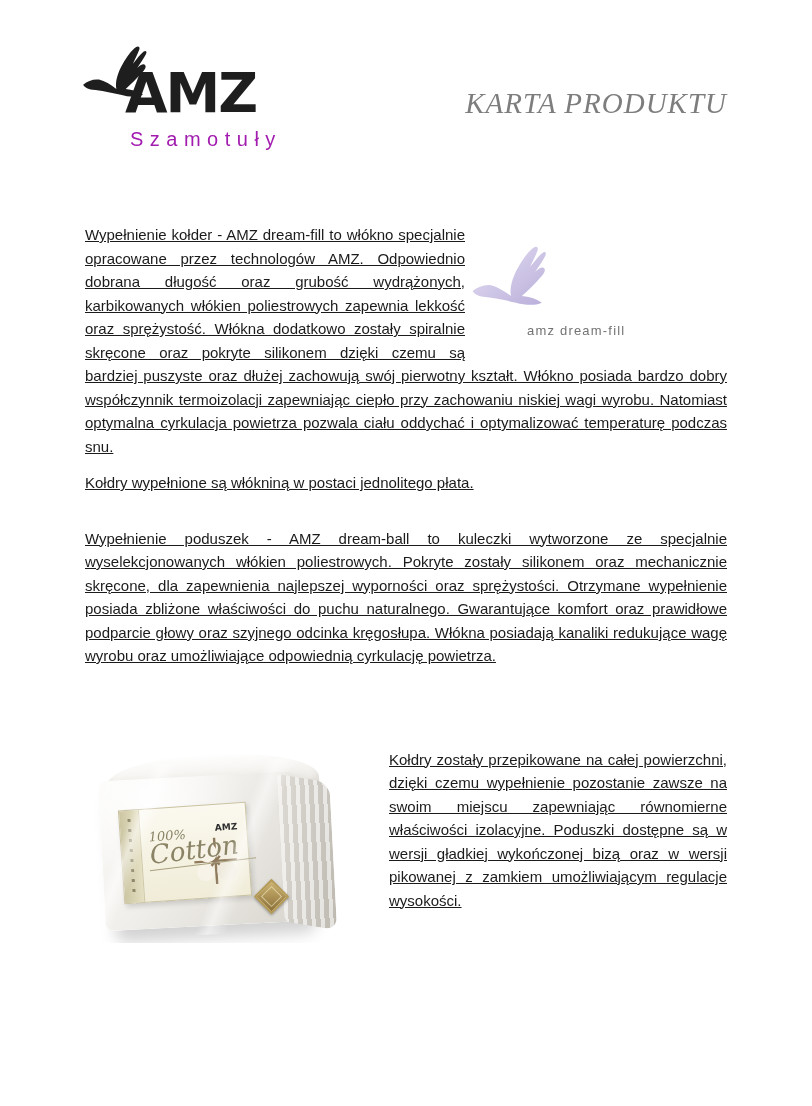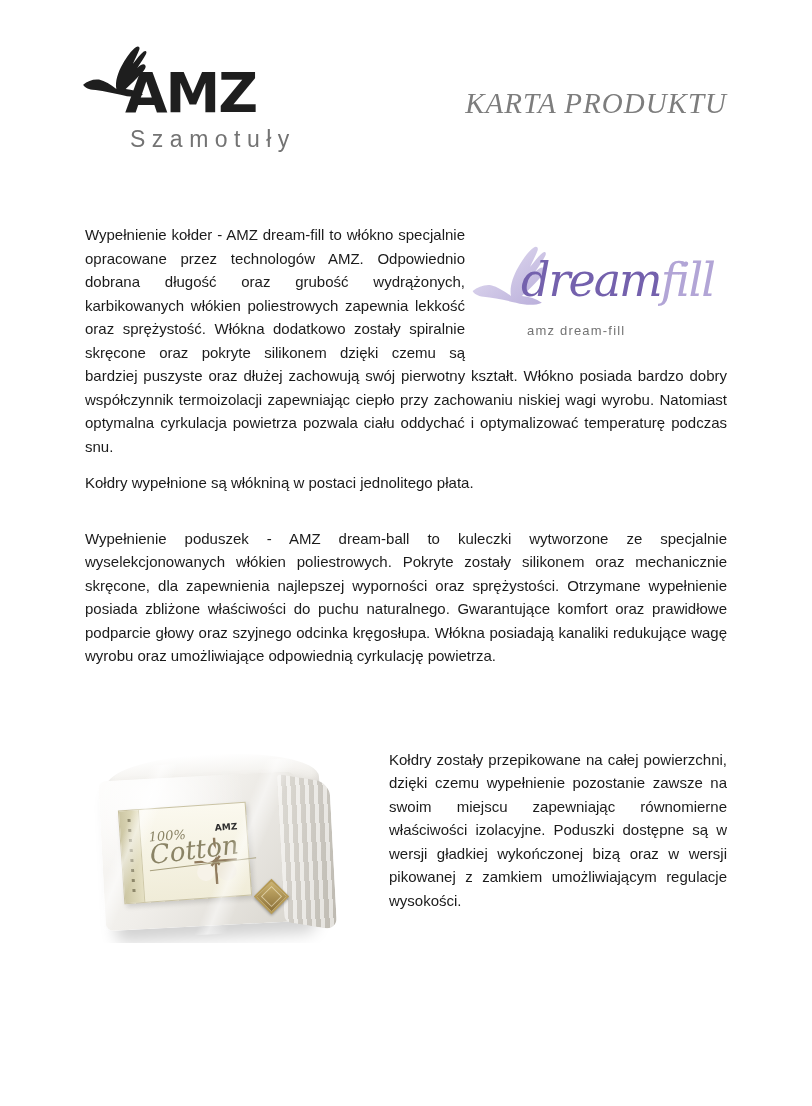--- a/index.html
+++ b/index.html
@@ -18,34 +18,34 @@
   
   .brand-bird { position:absolute; left:76px; top:37px; width:90px; height:62px; }
   .brand-text {
     position:absolute; left:121px; top:58px;
     font-family:"DejaVu Sans", sans-serif;
     font-weight:900; font-size:55px; line-height:1;
     letter-spacing:-2px; color:#1e1e1e;
   }
   .brand-sub {
     position:absolute; left:126px; top:120px;
-    font-size:23px; letter-spacing:6.5px; color:#737373;
+    font-size:20px; letter-spacing:6.5px; color:#a21caf;
     font-family:"Liberation Sans", sans-serif;
   }
   .doc-title {
     position:absolute; right:81px; top:84px;
     font-family:"Liberation Serif", serif;
     font-size:29px; letter-spacing:1px; color:#7d7d7d;
     white-space:nowrap;
     font-style:italic;
   }
 
   
   .main { position:relative; padding:215px 81px 0 81px; }
-  .main p { margin:0 0 13px 0; text-align:justify; }
+  .main p { margin:0 0 13px 0; text-align:justify;text-decoration:underline; }
   .sec2 { margin-top:32px; }
   .sec3 { margin-top:80px; overflow:hidden; }
 
   
   .df-float { float:right; width:262px; height:130px; position:relative; }
   .df-bird { position:absolute; left:6px; top:16px; width:100px; height:84px; }
   .df-word {
     position:absolute; left:56px; top:34px;
     font-family:"DejaVu Serif", serif; font-style:italic;
     font-size:46px; line-height:1; letter-spacing:-2px; white-space:nowrap;
@@ -155,21 +155,20 @@
       <div class="df-float">
         <svg class="df-bird" viewBox="0 0 120 86" aria-hidden="true">
           <defs>
             <linearGradient id="dfg" x1="0" y1="0" x2="1" y2="1">
               <stop offset="0" stop-color="#e6e1f3"></stop>
               <stop offset="1" stop-color="#b9aeda"></stop>
             </linearGradient>
           </defs>
           <path d="M2,55 C8,50 16,47 24,48 C32,50 40,55 48,61 C46,51 50,38 57,26 C62,17 69,7 75,3 C78,1 81,2 80,6 C78,12 74,19 71,26 C76,20 81,13 86,9 C89,7 91,9 89,13 C86,19 81,26 77,32 C81,28 86,25 88,28 C90,30 87,35 83,39 C76,47 68,55 61,61 C70,62 78,64 85,69 C76,73 65,72 54,69 C41,66 26,63 15,62 C8,61 3,58 2,55 Z" fill="url(#dfg)"></path>
         </svg>
-        <div class="df-word"><span class="w-dream">dream</span><span class="w-fill">fill</span></div>
         <div class="df-caption">amz dream-fill</div>
       </div>
       <p>Wypełnienie kołder - AMZ dream-fill to włókno specjalnie opracowane przez technologów AMZ. Odpowiednio dobrana długość oraz grubość wydrążonych, karbikowanych włókien poliestrowych zapewnia lekkość oraz sprężystość. Włókna dodatkowo zostały spiralnie skręcone oraz pokryte silikonem dzięki czemu są bardziej puszyste oraz dłużej zachowują swój pierwotny kształt. Włókno posiada bardzo dobry współczynnik termoizolacji zapewniając ciepło przy zachowaniu niskiej wagi wyrobu. Natomiast optymalna cyrkulacja powietrza pozwala ciału oddychać i optymalizować temperaturę podczas snu.</p>
       <p>Kołdry wypełnione są włókniną w postaci jednolitego płata.</p>
     </div>
 
     <div class="sec2">
       <p>Wypełnienie poduszek - AMZ dream-ball to kuleczki wytworzone ze specjalnie wyselekcjonowanych włókien poliestrowych. Pokryte zostały silikonem oraz mechanicznie skręcone, dla zapewnienia najlepszej wyporności oraz sprężystości. Otrzymane wypełnienie posiada zbliżone właściwości do puchu naturalnego. Gwarantujące komfort oraz prawidłowe podparcie głowy oraz szyjnego odcinka kręgosłupa. Włókna posiadają kanaliki redukujące wagę wyrobu oraz umożliwiające odpowiednią cyrkulację powietrza.</p>
     </div>
 

